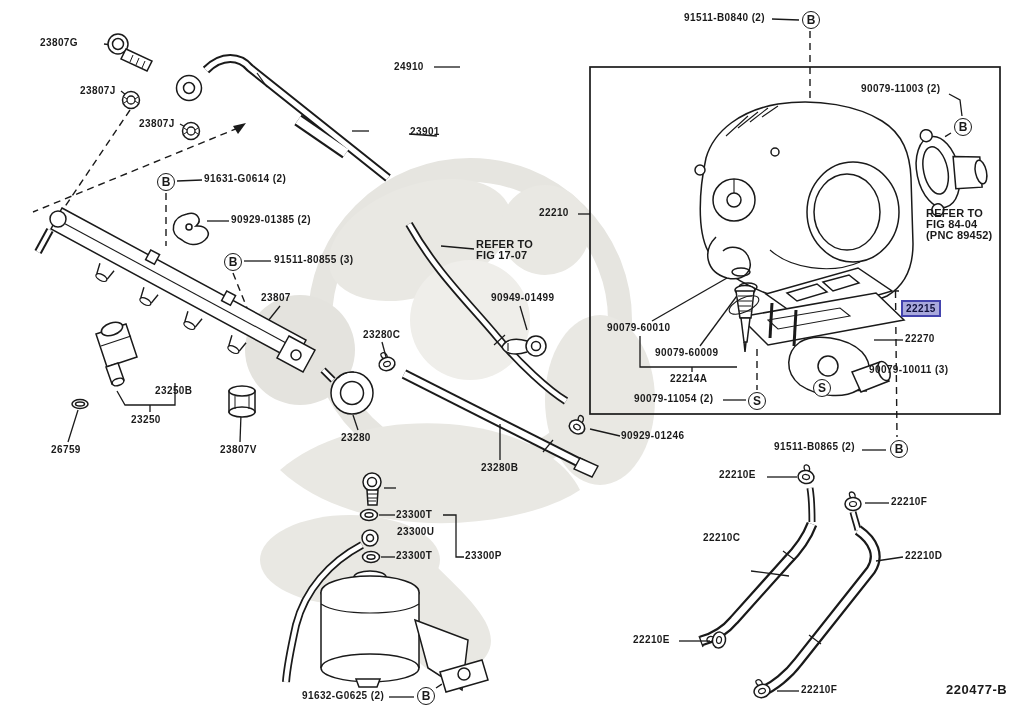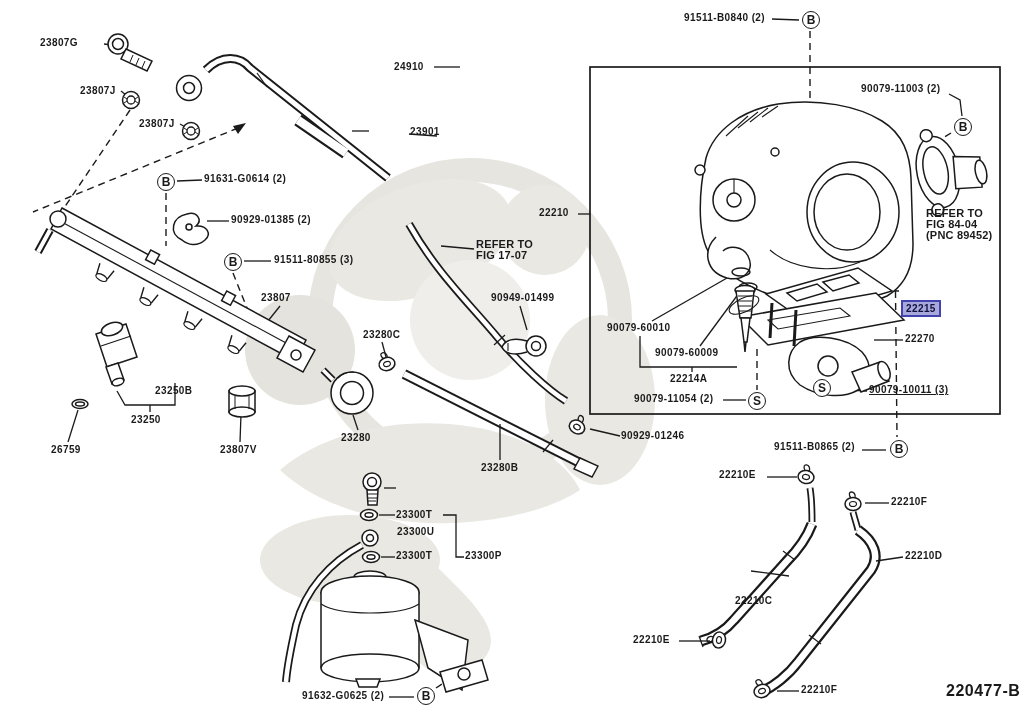--- a/index.html
+++ b/index.html
@@ -8,21 +8,21 @@
   .stage svg{position:absolute;left:0;top:0;}
   #labels-layer{position:absolute;left:0;top:0;width:1024px;height:707px;}
   .plabel{position:absolute;font-size:10px;font-weight:bold;color:var(--ink);
           letter-spacing:.4px;line-height:12px;white-space:nowrap;}
   .plabel.sm{font-size:11px;line-height:11px;letter-spacing:.2px;}
   .plabel.hl{background:var(--hl-bg);border:2px solid var(--hl-border);color:var(--hl-text);
              padding:0 3px;line-height:13px;}
   .callout{position:absolute;width:18px;height:18px;border:1.8px solid var(--ink);
            border-radius:50%;background:#fff;color:var(--ink);font-size:12px;font-weight:bold;
            text-align:center;line-height:17px;box-sizing:border-box;}
-  .figcode{position:absolute;font-size:16px;font-weight:bold;color:var(--ink);letter-spacing:.5px;}
+  .figcode{position:absolute;font-size:13px;font-weight:bold;color:var(--ink);letter-spacing:.5px;}
 </style>
 </head>
 <body>
 
 <div class="stage" style="--ink: #1a1a1a; --hl-bg: #a8a8dc; --hl-border: #4343ae; --hl-text: #10103d;">
 
 <svg width="1024" height="707" viewBox="0 0 1024 707">
   <defs>
     <g id="wsh">
       <circle r="8.5" fill="#fff" stroke="#1a1a1a" stroke-width="1.5"></circle>
@@ -343,21 +343,21 @@
       </div>
       <div class="plabel" style="left: 655px; top: 347px;">
         <div>90079-60009</div>
       </div>
       <div class="plabel" style="left: 670px; top: 373px;">
         <div>22214A</div>
       </div>
       <div class="plabel" style="left: 634px; top: 393px;">
         <div>90079-11054 (2)</div>
       </div>
-      <div class="plabel" style="left: 869px; top: 384px; text-decoration: underline;">
+      <div class="plabel" style="left: 869px; top: 364px;">
         <div>90079-10011 (3)</div>
       </div>
       <div class="plabel" style="left: 204px; top: 173px;">
         <div>91631-G0614 (2)</div>
       </div>
       <div class="plabel" style="left: 231px; top: 214px;">
         <div>90929-01385 (2)</div>
       </div>
       <div class="plabel" style="left: 274px; top: 254px;">
         <div>91511-80855 (3)</div>
@@ -413,21 +413,21 @@
       </div>
       <div class="plabel" style="left: 774px; top: 441px;">
         <div>91511-B0865 (2)</div>
       </div>
       <div class="plabel" style="left: 719px; top: 469px;">
         <div>22210E</div>
       </div>
       <div class="plabel" style="left: 891px; top: 496px;">
         <div>22210F</div>
       </div>
-      <div class="plabel" style="left: 703px; top: 595px; margin-left: 32px;">
+      <div class="plabel" style="left: 703px; top: 532px;">
         <div>22210C</div>
       </div>
       <div class="plabel" style="left: 905px; top: 550px;">
         <div>22210D</div>
       </div>
       <div class="plabel" style="left: 633px; top: 634px;">
         <div>22210E</div>
       </div>
       <div class="plabel" style="left: 801px; top: 684px;">
         <div>22210F</div>

